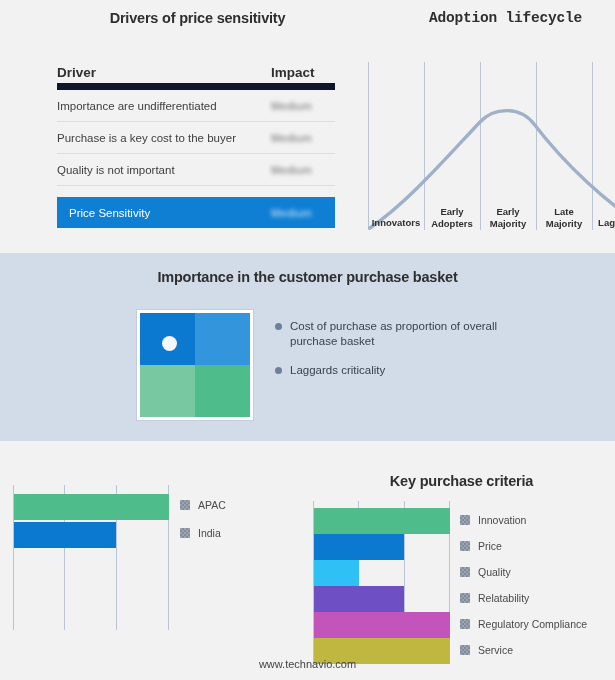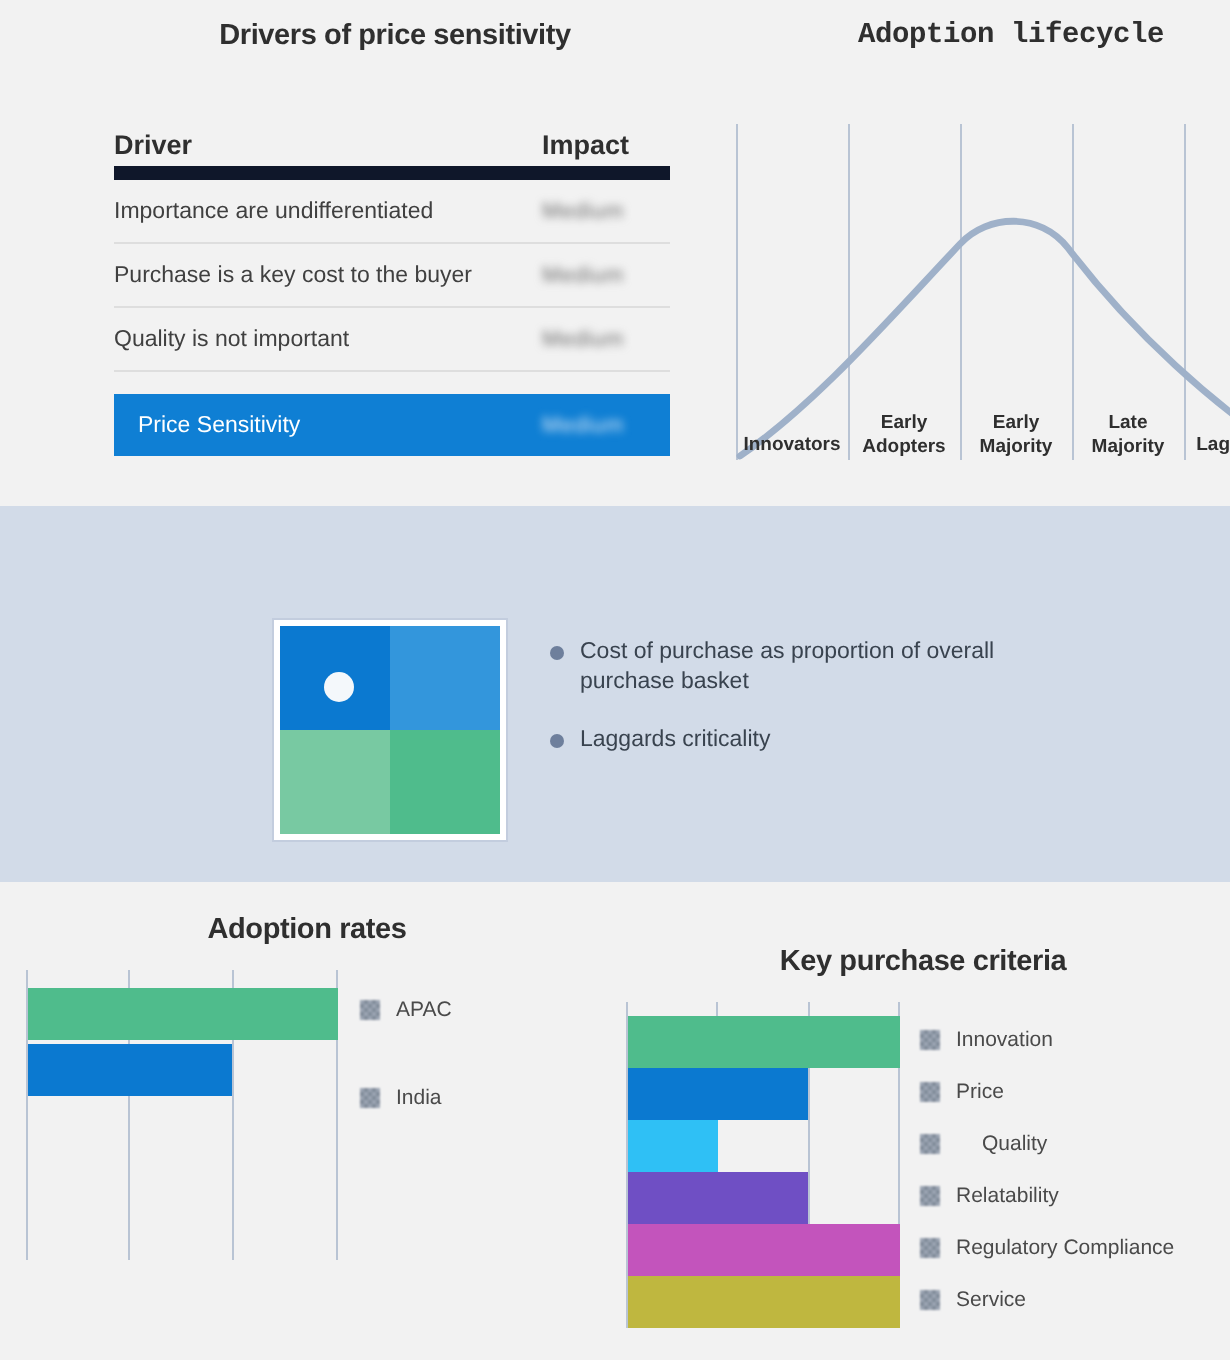--- a/index.html
+++ b/index.html
@@ -185,20 +185,21 @@
           <span>Majority</span>
         </div>
         <div class="lc-lab" style="left:224px;width:55px;top:11px;">
           <span>Laggards</span>
         </div>
       </div>
     </div>
   </div>
 
   <div class="mid-band">
+    <div class="panel-title">Importance in the customer purchase basket</div>
 
     <div class="matrix">
       <div class="matrix-inner">
         <div class="q-tl">
           <div class="matrix-dot"></div>
         </div>
         <div class="q-tr"></div>
         <div class="q-bl"></div>
         <div class="q-br"></div>
       </div>
@@ -212,38 +213,37 @@
       <div class="ml-item">
         <div class="ml-dot"></div>
         <div class="ml-text">Laggards criticality</div>
       </div>
     </div>
   </div>
 
   <div class="bot-row">
 
     <div class="panel-adoption">
-      <div class="panel-title">Adoption rates</div>
 
       <div class="barchart" style="left:13px;top:44px;width:160px;height:145px;">
         <div class="bc-grid" style="left:0px;height:145px;"></div>
         <div class="bc-grid" style="left:51px;height:145px;"></div>
         <div class="bc-grid" style="left:103px;height:145px;"></div>
         <div class="bc-grid" style="left:155px;height:145px;"></div>
 
         <div class="bc-bar" style="left:1px;top:9px;width:155px;background:#4fbc8c;"></div>
         <div class="bc-bar" style="left:1px;top:37px;width:102px;background:#0b79d0;"></div>
       </div>
 
       <div class="bc-legend" style="left:180px;top:44px;width:120px;height:80px;">
         <div class="bc-leg-item" style="top:14px;">
           <span class="swatch"></span>
           <span class="leg-label">APAC</span>
         </div>
-        <div class="bc-leg-item" style="top:58px;">
+        <div class="bc-leg-item" style="top:42px;">
           <span class="swatch"></span>
           <span class="leg-label">India</span>
         </div>
       </div>
     </div>
 
     <div class="panel-criteria">
       <div class="panel-title">Key purchase criteria</div>
 
       <div class="barchart" style="left:5px;top:44px;width:140px;height:163px;">
@@ -262,33 +262,34 @@
 
       <div class="bc-legend" style="left:152px;top:44px;width:155px;height:170px;">
         <div class="bc-leg-item" style="top:13px;">
           <span class="swatch"></span>
           <span class="leg-label">Innovation</span>
         </div>
         <div class="bc-leg-item" style="top:39px;">
           <span class="swatch"></span>
           <span class="leg-label">Price</span>
         </div>
-        <div class="bc-leg-item" style="top:65px;gap:13px;">
+        <div class="bc-leg-item" style="top:65px;">
           <span class="swatch"></span>
           <span class="leg-label">Quality</span>
         </div>
         <div class="bc-leg-item" style="top:91px;">
           <span class="swatch"></span>
           <span class="leg-label">Relatability</span>
         </div>
         <div class="bc-leg-item" style="top:117px;">
           <span class="swatch"></span>
           <span class="leg-label">Regulatory Compliance</span>
         </div>
         <div class="bc-leg-item" style="top:143px;">
           <span class="swatch"></span>
           <span class="leg-label">Service</span>
         </div>
       </div>
     </div>
   </div>
 
+  <div class="footer">www.technavio.com</div>
 </div>
 
 </body></html>

